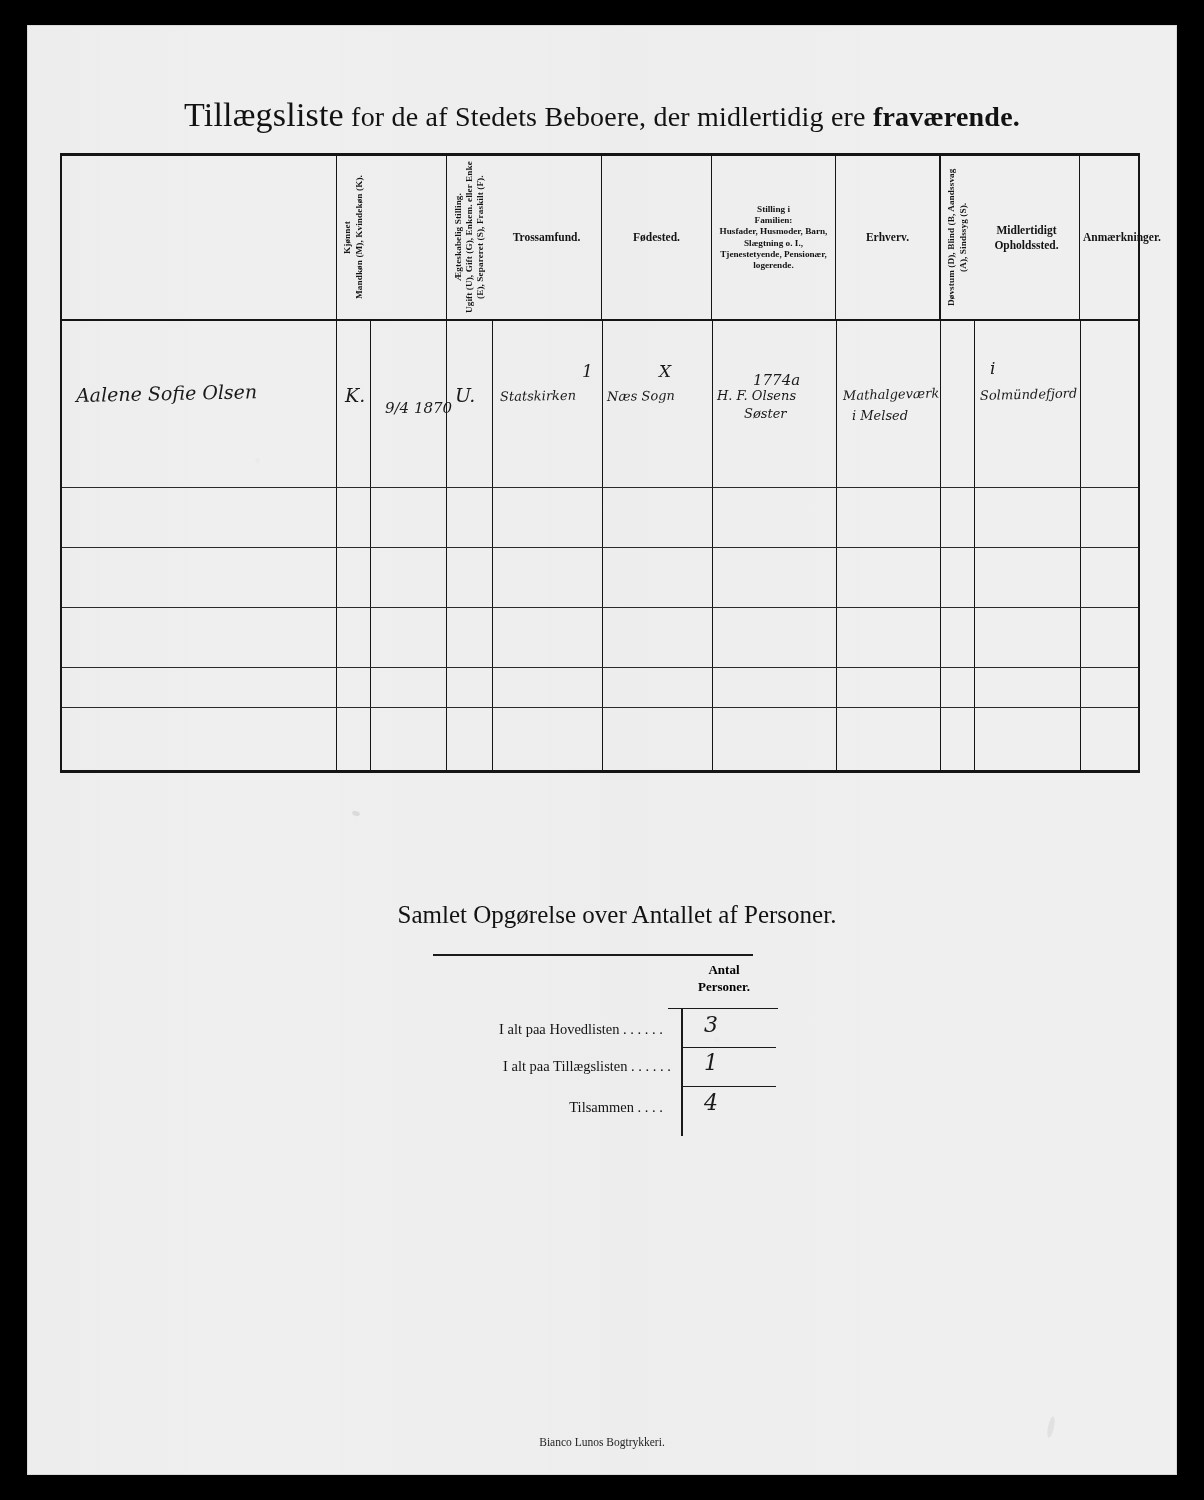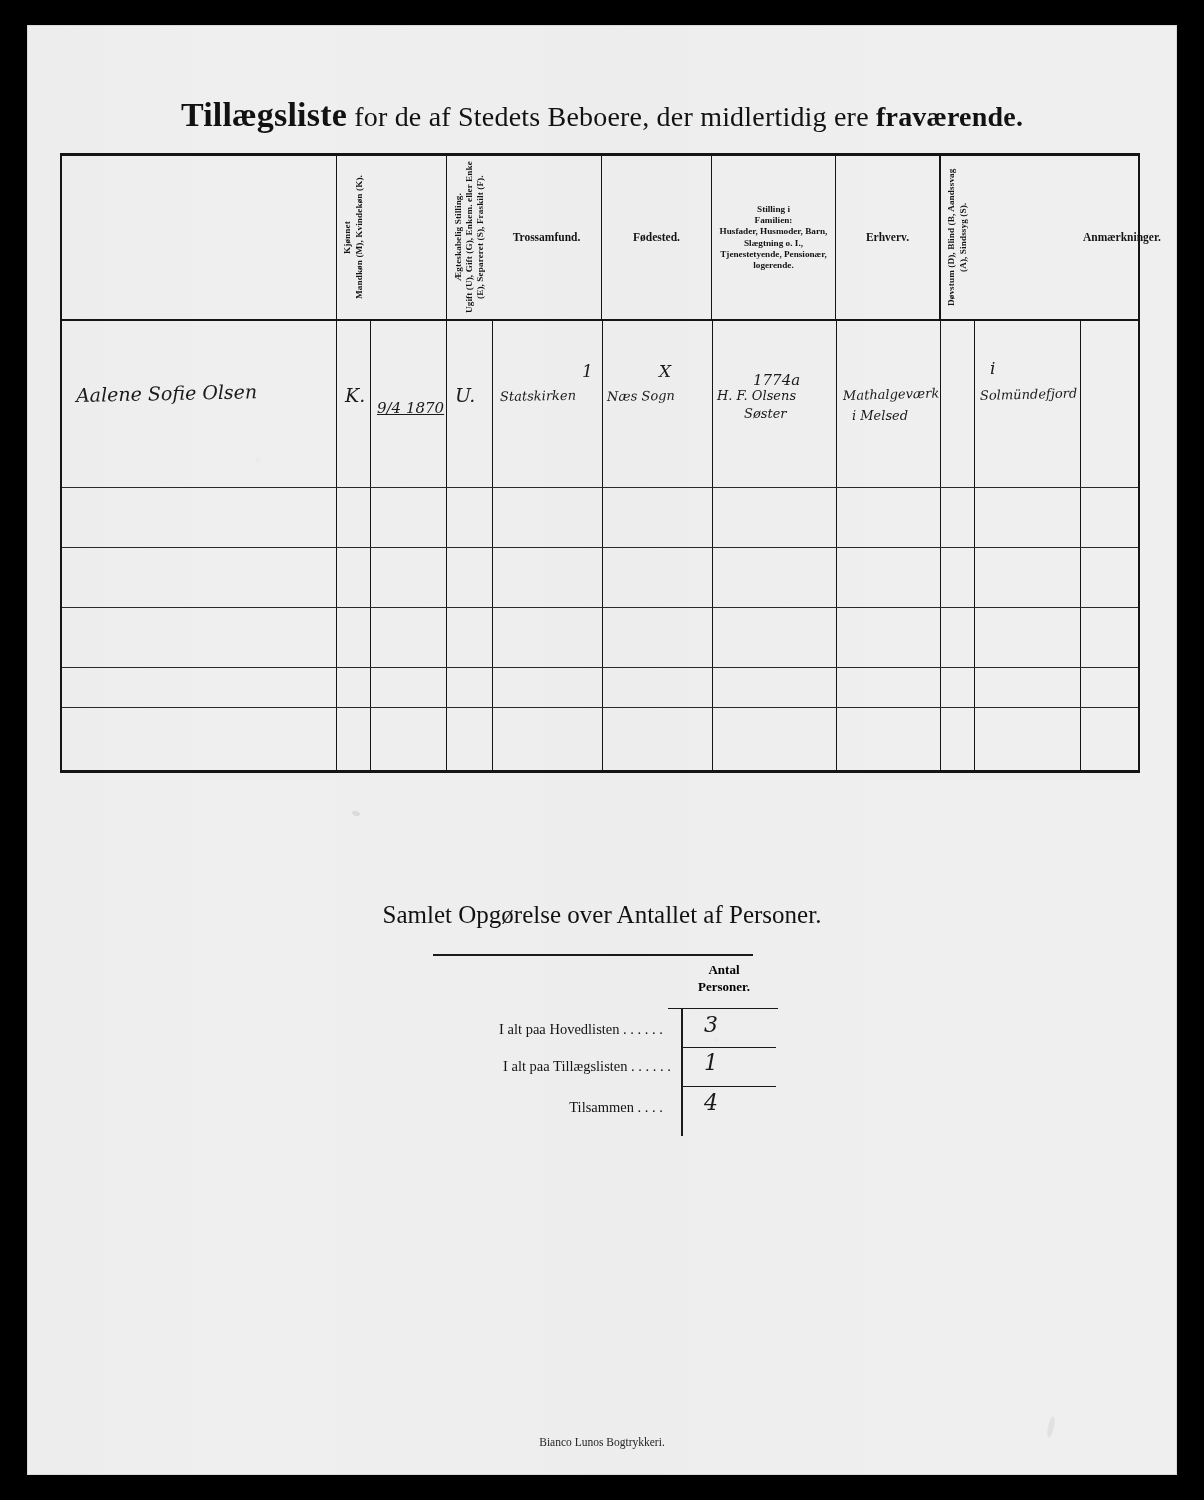--- a/index.html
+++ b/index.html
@@ -41,21 +41,21 @@
     top: 70px;
     width: 100%;
     text-align: center;
     font-size: 28px;
     color: #121212;
     letter-spacing: .2px;
     white-space: nowrap;
   }
   #title .big {
     font-size: 34px;
-    font-weight: bold;
+    font-weight: normal;
   }
   #title .bold {
     font-weight: bold;
   }
 
   
   #main-table {
     position: absolute;
     left: 32px;
     top: 127px;
@@ -140,20 +140,21 @@
 
   
   #summary-title {
     position: absolute;
     left: 0;
     top: 875px;
     width: 100%;
     text-align: center;
     font-size: 25px;
     color: #121212;
+    padding-left: 15px;
   }
   #sum-top-rule {
     position: absolute;
     left: 405px;
     top: 928px;
     width: 320px;
     border-top: 2px solid #1a1a1a;
   }
   #sum-head {
     position: absolute;
@@ -265,20 +266,23 @@
         <span class="inner">Fødested.</span>
       </div>
       <div class="hcell tiny" style="left:650px; width:124px;">
         <span class="inner"><b>Stilling i<br>Familien:</b><br>Husfader, Husmoder, Barn, Slægtning o. I., Tjenestetyende, Pensionær, logerende.</span>
       </div>
       <div class="hcell" style="left:774px; width:104px;">
         <span class="inner">Erhverv.</span>
       </div>
       <div class="hcell vert tiny" style="left:878px; width:34px;">
         <span class="inner">Døvstum (D), Blind (B, Aandssvag (A), Sindssyg (S).</span>
+      </div>
+      <div class="hcell" style="left:912px; width:106px;">
+        <span class="inner">Midlertidigt<br>Opholdssted.</span>
       </div>
       <div class="hcell last" style="left:1018px; width:58px;">
         <span class="inner">Anmærkninger.</span>
       </div>
     </div>
 
     <div class="vrule" style="left:274px;"></div>
     <div class="vrule" style="left:308px;"></div>
     <div class="vrule" style="left:384px;"></div>
     <div class="vrule" style="left:430px;"></div>
@@ -290,21 +294,21 @@
     <div class="vrule" style="left:1018px;"></div>
 
     <div class="hrule" style="top:331px;"></div>
     <div class="hrule" style="top:391px;"></div>
     <div class="hrule" style="top:451px;"></div>
     <div class="hrule" style="top:511px;"></div>
     <div class="hrule" style="top:551px;"></div>
 
     <div class="hand h1" style="left:14px; top:228px; transform: rotate(-1.2deg);">Aalene Sofie Olsen</div>
     <div class="hand h1" style="left:283px; top:228px;">K.</div>
-    <div class="hand h2" style="left:315px; top:224px;text-decoration:underline;">9/4 1870</div>
+    <div class="hand h2" style="left:323px; top:224px;">9/4 1870</div>
     <div class="hand h1" style="left:393px; top:228px;">U.</div>
     <div class="hand h3" style="left:438px; top:233px; transform: rotate(-1deg);">Statskirken</div>
     <div class="hand mark" style="left:520px; top:205px;">1</div>
     <div class="hand h3" style="left:545px; top:233px; transform: rotate(-1deg);">Næs Sogn</div>
     <div class="hand mark" style="left:597px; top:205px;">X</div>
     <div class="hand h3" style="left:655px; top:232px;">H. F. Olsens</div>
     <div class="hand h3" style="left:682px; top:250px;">Søster</div>
     <div class="hand h2" style="left:691px; top:196px;">1774a</div>
     <div class="hand h3" style="left:781px; top:232px; transform: rotate(-1.5deg);">Mathalgeværk</div>
     <div class="hand h3" style="left:790px; top:252px;">i Melsed</div>

